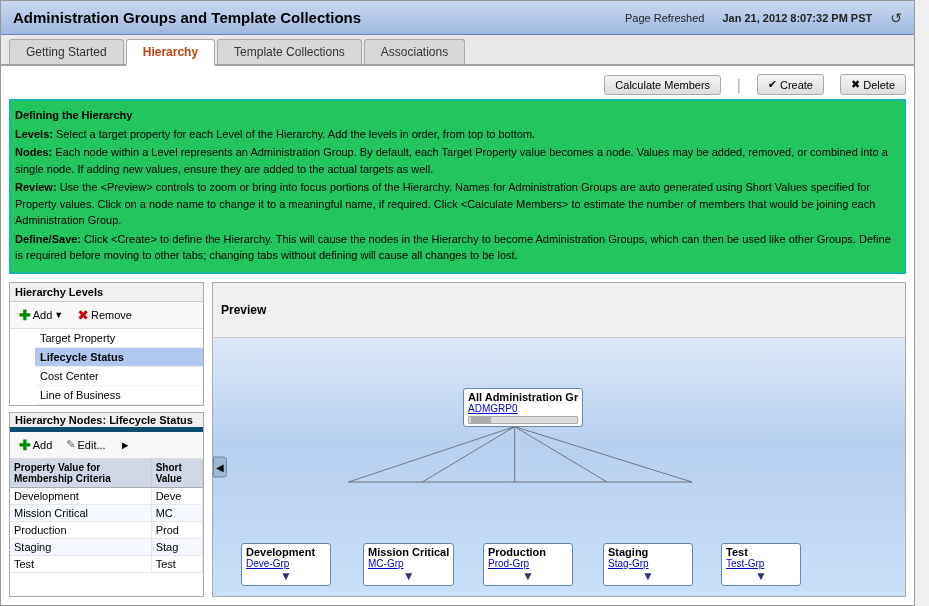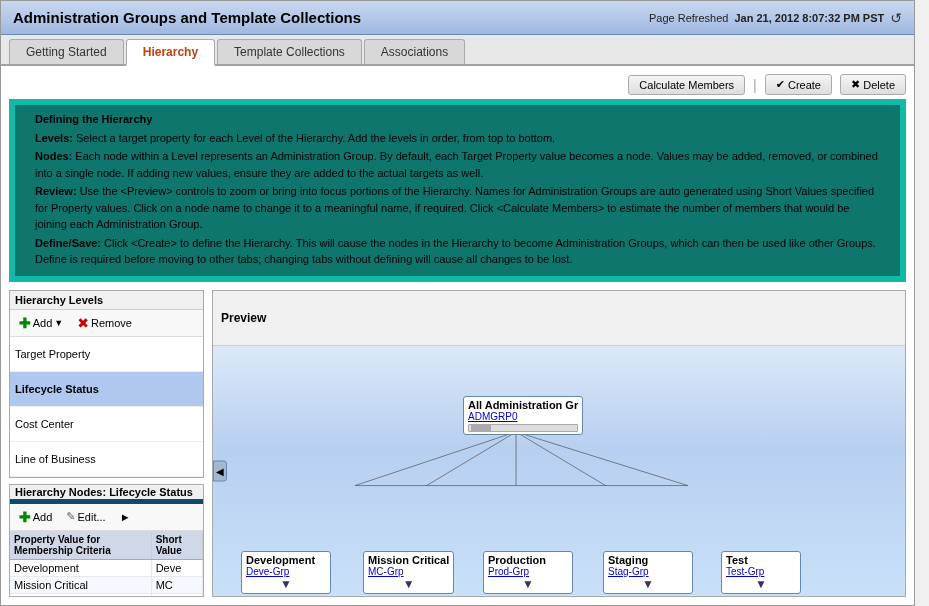--- a/index.html
+++ b/index.html
@@ -3,58 +3,58 @@
   <meta charset="utf-8">
   <style>
     * { box-sizing: border-box; margin: 0; padding: 0; }
     body { font-family: Arial, sans-serif; font-size: 12px; background: #f0f0f0; color: #000; width: 929px; height: 606px; overflow: hidden; }
 
     .main-container { width: 915px; height: 606px; display: flex; flex-direction: column; border: 1px solid #999; background: #fff; }
 
     
     .title-bar { background: linear-gradient(to bottom, #c8d8f0, #a0b8e0); padding: 8px 12px; display: flex; justify-content: space-between; align-items: center; border-bottom: 1px solid #6688bb; }
     .title-bar-left { font-size: 15px; font-weight: bold; color: #000; }
-    .title-bar-right { font-size: 11px; color: #222; display: flex; align-items: center; gap: 6px; }
+    .title-bar-right { font-size: 11px; color: #222; display: flex; align-items: center; gap: 18px; }
     .refresh-icon { cursor: pointer; font-size: 14px; color: #333; }
 
     
     .tab-bar { background: #e8e8e8; display: flex; border-bottom: 2px solid #a0a0a0; padding-top: 4px; padding-left: 8px; gap: 2px; }
     .tab { padding: 5px 16px; border: 1px solid #aaa; border-bottom: none; cursor: pointer; font-size: 12px; background: #d8d8d8; color: #333; border-radius: 3px 3px 0 0; }
     .tab.active { background: #fff; font-weight: bold; color: #c2410c; border-bottom: 2px solid #fff; margin-bottom: -2px; }
 
     
     .content-area { flex: 1; overflow: hidden; display: flex; flex-direction: column; background: #fff; padding: 8px; }
 
     
-    .description-box { background: #0f766e; border: 6px solid #14b8a6; padding: 6px 20px; font-size: 11px; line-height: 1.5; margin-bottom: 8px; }
+    .description-box { background: #22c55e; border: 2px solid #14b8a6; padding: 6px 4px; font-size: 11px; line-height: 1.5; margin-bottom: 8px; }
     .description-box .desc-line { margin-bottom: 2px; }
     .desc-bold { font-weight: bold; }
 
     
-    .action-bar { display: flex; justify-content: flex-end; align-items: center; gap: 8px; margin-bottom: 4px; }
+    .action-bar { display: flex; justify-content: flex-end; align-items: center; gap: 16px; margin-bottom: 4px; }
     .action-btn { padding: 3px 10px; font-size: 11px; border: 1px solid #aaa; background: linear-gradient(to bottom, #f5f5f5, #ddd); cursor: pointer; border-radius: 3px; display: flex; align-items: center; gap: 3px; }
     .sep { color: #aaa; font-size: 14px; }
 
     
     .split-area { display: flex; flex: 1; overflow: hidden; gap: 8px; }
 
     
     .left-panel { width: 195px; flex-shrink: 0; display: flex; flex-direction: column; gap: 6px; }
 
     
     .panel-section { border: 1px solid #aaa; background: #fff; }
     .panel-section-header { font-weight: bold; font-size: 11px; padding: 3px 5px; background: #f0f0f0; border-bottom: 1px solid #ccc; }
     .panel-toolbar { display: flex; align-items: center; gap: 4px; padding: 3px 4px; background: #f8f8f8; border-bottom: 1px solid #ddd; }
     .toolbar-btn { display: flex; align-items: center; gap: 2px; font-size: 11px; cursor: pointer; padding: 1px 4px; border: 1px solid transparent; border-radius: 2px; }
     .icon-add { color: #080; font-size: 14px; font-weight: bold; }
     .icon-remove { color: #c00; font-size: 14px; }
     .icon-edit { color: #666; font-size: 11px; }
 
     .levels-list { list-style: none; }
-    .levels-list li { padding: 11px 5px; font-size: 11px; cursor: pointer; border-bottom: 1px solid #eee; }
+    .levels-list li { padding: 3px 5px; font-size: 11px; cursor: pointer; border-bottom: 1px solid #eee; margin-left: 25px; }
     .levels-list li.selected { background: #b0c8f0; color: #000; font-weight: bold; }
 
     
     .nodes-panel { border: 1px solid #aaa; background: #fff; flex: 1; display: flex; flex-direction: column; overflow: hidden; }
     .nodes-panel-header { font-weight: bold; font-size: 11px; padding: 1px 5px; background: #f0f0f0; border-bottom: 5px solid #0c4a6e; }
     .nodes-table { width: 100%; border-collapse: collapse; font-size: 11px; }
     .nodes-table th { background: #d0d8e8; padding: 3px 4px; text-align: left; border-bottom: 1px solid #aaa; border-right: 1px solid #ccc; font-size: 10px; }
     .nodes-table td { padding: 2px 4px; border-bottom: 1px solid #e8e8e8; border-right: 1px solid #e8e8e8; }
     .nodes-table tr:nth-child(even) { background: #f5f8ff; }
     .nodes-table-scroll { overflow-y: auto; flex: 1; }

